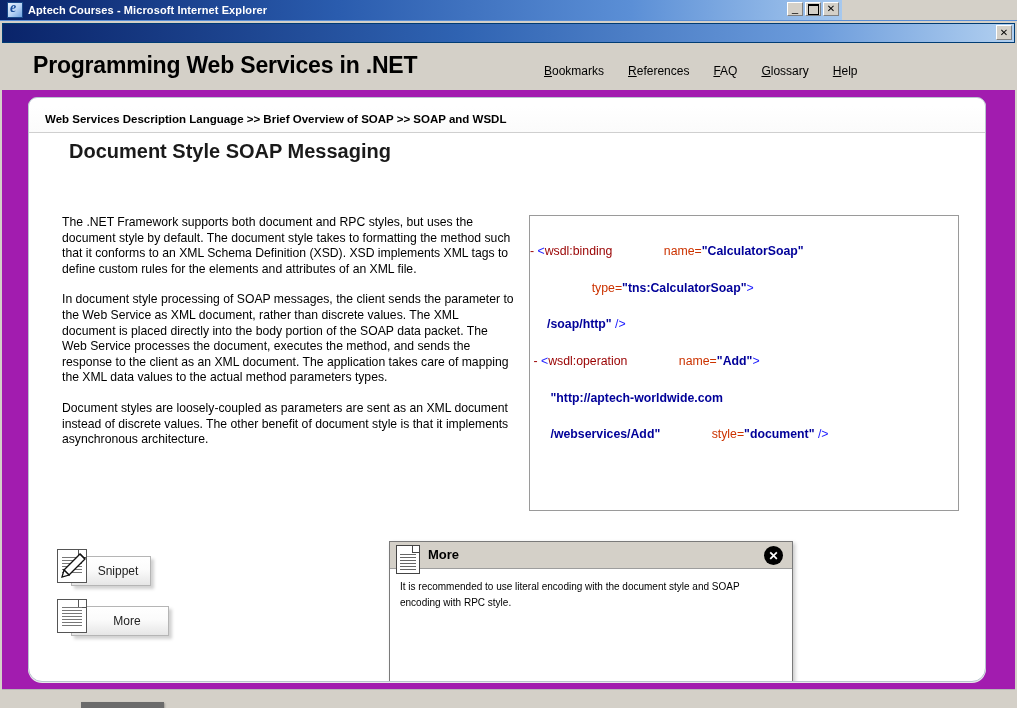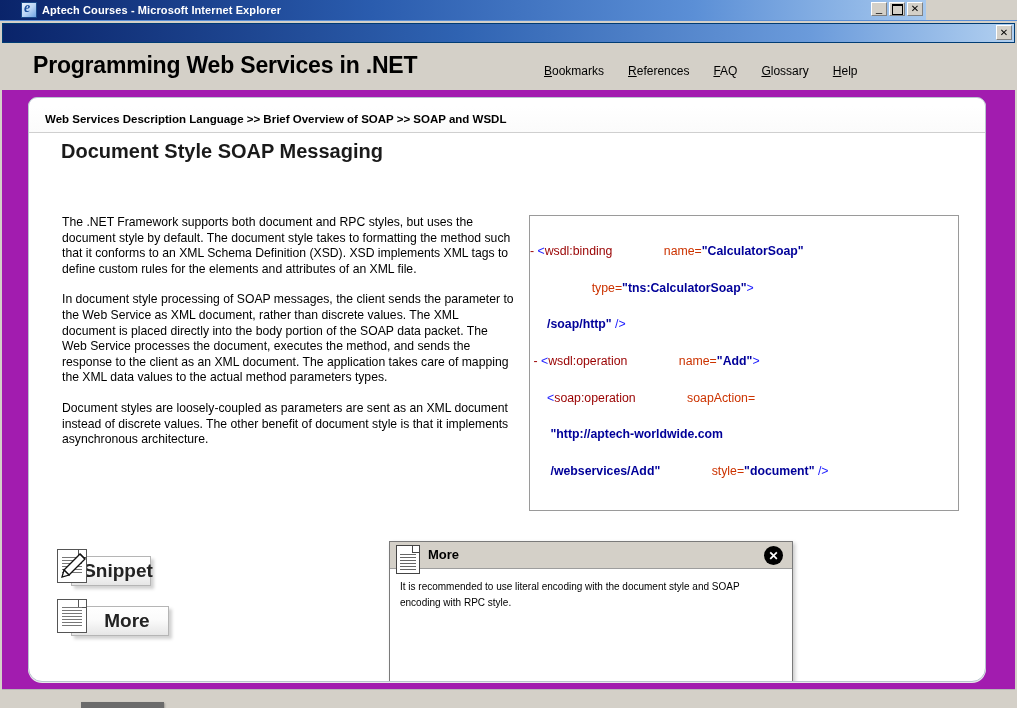--- a/index.html
+++ b/index.html
@@ -14,24 +14,24 @@
   
   #ie-window {
     position: absolute; left: 0; top: 0;
     width: 1017px; height: 708px;
     background: #d4d0c8;
   }
 
   
   #titlebar {
     position: absolute; left: 0; top: 0;
-    width: 926px; height: 20px;
+    width: 842px; height: 20px;
     background: linear-gradient(to right, #0a246a 0%, #2a5cae 40%, #5b8fd6 75%, #a6c8ee 100%);
     display: flex; align-items: center;
-    padding-left: 21px;
+    padding-left: 7px;
   }
   #titlebar .tb-icon {
     width: 16px; height: 16px;
     background: linear-gradient(135deg,#e8f0fb 0%, #bcd6f5 50%, #6fa3e0 100%);
     border: 1px solid #1a4a8a;
     position: relative; flex: 0 0 auto;
     margin-right: 5px;
   }
   #titlebar .tb-icon::after {
     content: "e";
@@ -136,21 +136,21 @@
     position: absolute; left: 0; top: 8px;
     width: 100%; height: 27px;
     background: linear-gradient(to bottom, #ffffff, #fbfbfb);
     border-bottom: 1px solid #cfcfcf;
     display: flex; align-items: center;
     padding-left: 16px;
     font-size: 11.5px; font-weight: bold; color: #000;
   }
 
   #page-title {
-    position: absolute; left: 32px; top: 42px;
+    position: absolute; left: 40px; top: 42px;
     font-size: 20px; font-weight: bold; color: #1a1a1a;
   }
 
   
   #body-text {
     position: absolute; left: 33px; top: 117px;
     width: 452px;
     font-size: 12.2px; color: #000; line-height: 15.6px;
   }
   #body-text p { margin: 0 0 15px 0; }
@@ -187,21 +187,21 @@
   }
   .ib-plate {
     position: absolute; left: 14px; top: 0;
     height: 30px;
     background: linear-gradient(to bottom, #ffffff 0%, #fbfbfb 45%, #e6e6e6 100%);
     border: 1px solid #b5b5b5;
     box-shadow: 3px 3px 3px rgba(0,0,0,0.18);
     display: flex; align-items: center; justify-content: center;
   }
   .ib-label {
-    font-size: 19px; font-weight: bold; color: #222;
+    font-size: 12px; font-weight: normal; color: #222;
     white-space: nowrap;
   }
   .ib-glyph {
     position: absolute; left: 0; top: -7px;
     width: 30px; height: 34px;
     background: #ffffff;
     border: 1px solid #555;
     z-index: 2;
     overflow: hidden;
   }
@@ -338,21 +338,20 @@
           <p>In document style processing of SOAP messages, the client sends the parameter to the Web Service as XML document, rather than discrete values. The XML document is placed directly into the body portion of the SOAP data packet. The Web Service processes the document, executes the method, and sends the response to the client as an XML document. The application takes care of mapping the XML data values to the actual method parameters types.</p>
           <p>Document styles are loosely-coupled as parameters are sent as an XML document instead of discrete values. The other benefit of document style is that it implements asynchronous architecture.</p>
         </div>
 
         <div id="code-panel">
           <div id="code-inner">
 <span class="cl"><span class="mn">- </span><span class="tg">&lt;</span><span class="el">wsdl:binding </span><span class="at">name=</span><span class="vl">"CalculatorSoap"</span></span>
 <span class="cl">    <span class="at">type=</span><span class="vl">"tns:CalculatorSoap"</span><span class="tg">&gt;</span></span>
 <span class="cl">     <span class="vl">/soap/http"</span> <span class="tg">/&gt;</span></span>
 <span class="cl"> <span class="mn">- </span><span class="tg">&lt;</span><span class="el">wsdl:operation </span><span class="at">name=</span><span class="vl">"Add"</span><span class="tg">&gt;</span></span>
-<span class="cl">     <span class="tg">&lt;</span><span class="el">soap:operation </span><span class="at">soapAction=</span></span>
 <span class="cl">      <span class="vl">"http://aptech-worldwide.com</span></span>
 <span class="cl">      <span class="vl">/webservices/Add"</span> <span class="at">style=</span><span class="vl">"document"</span> <span class="tg">/&gt;</span></span>
 
 
 
 
 
 
 
           </div>

